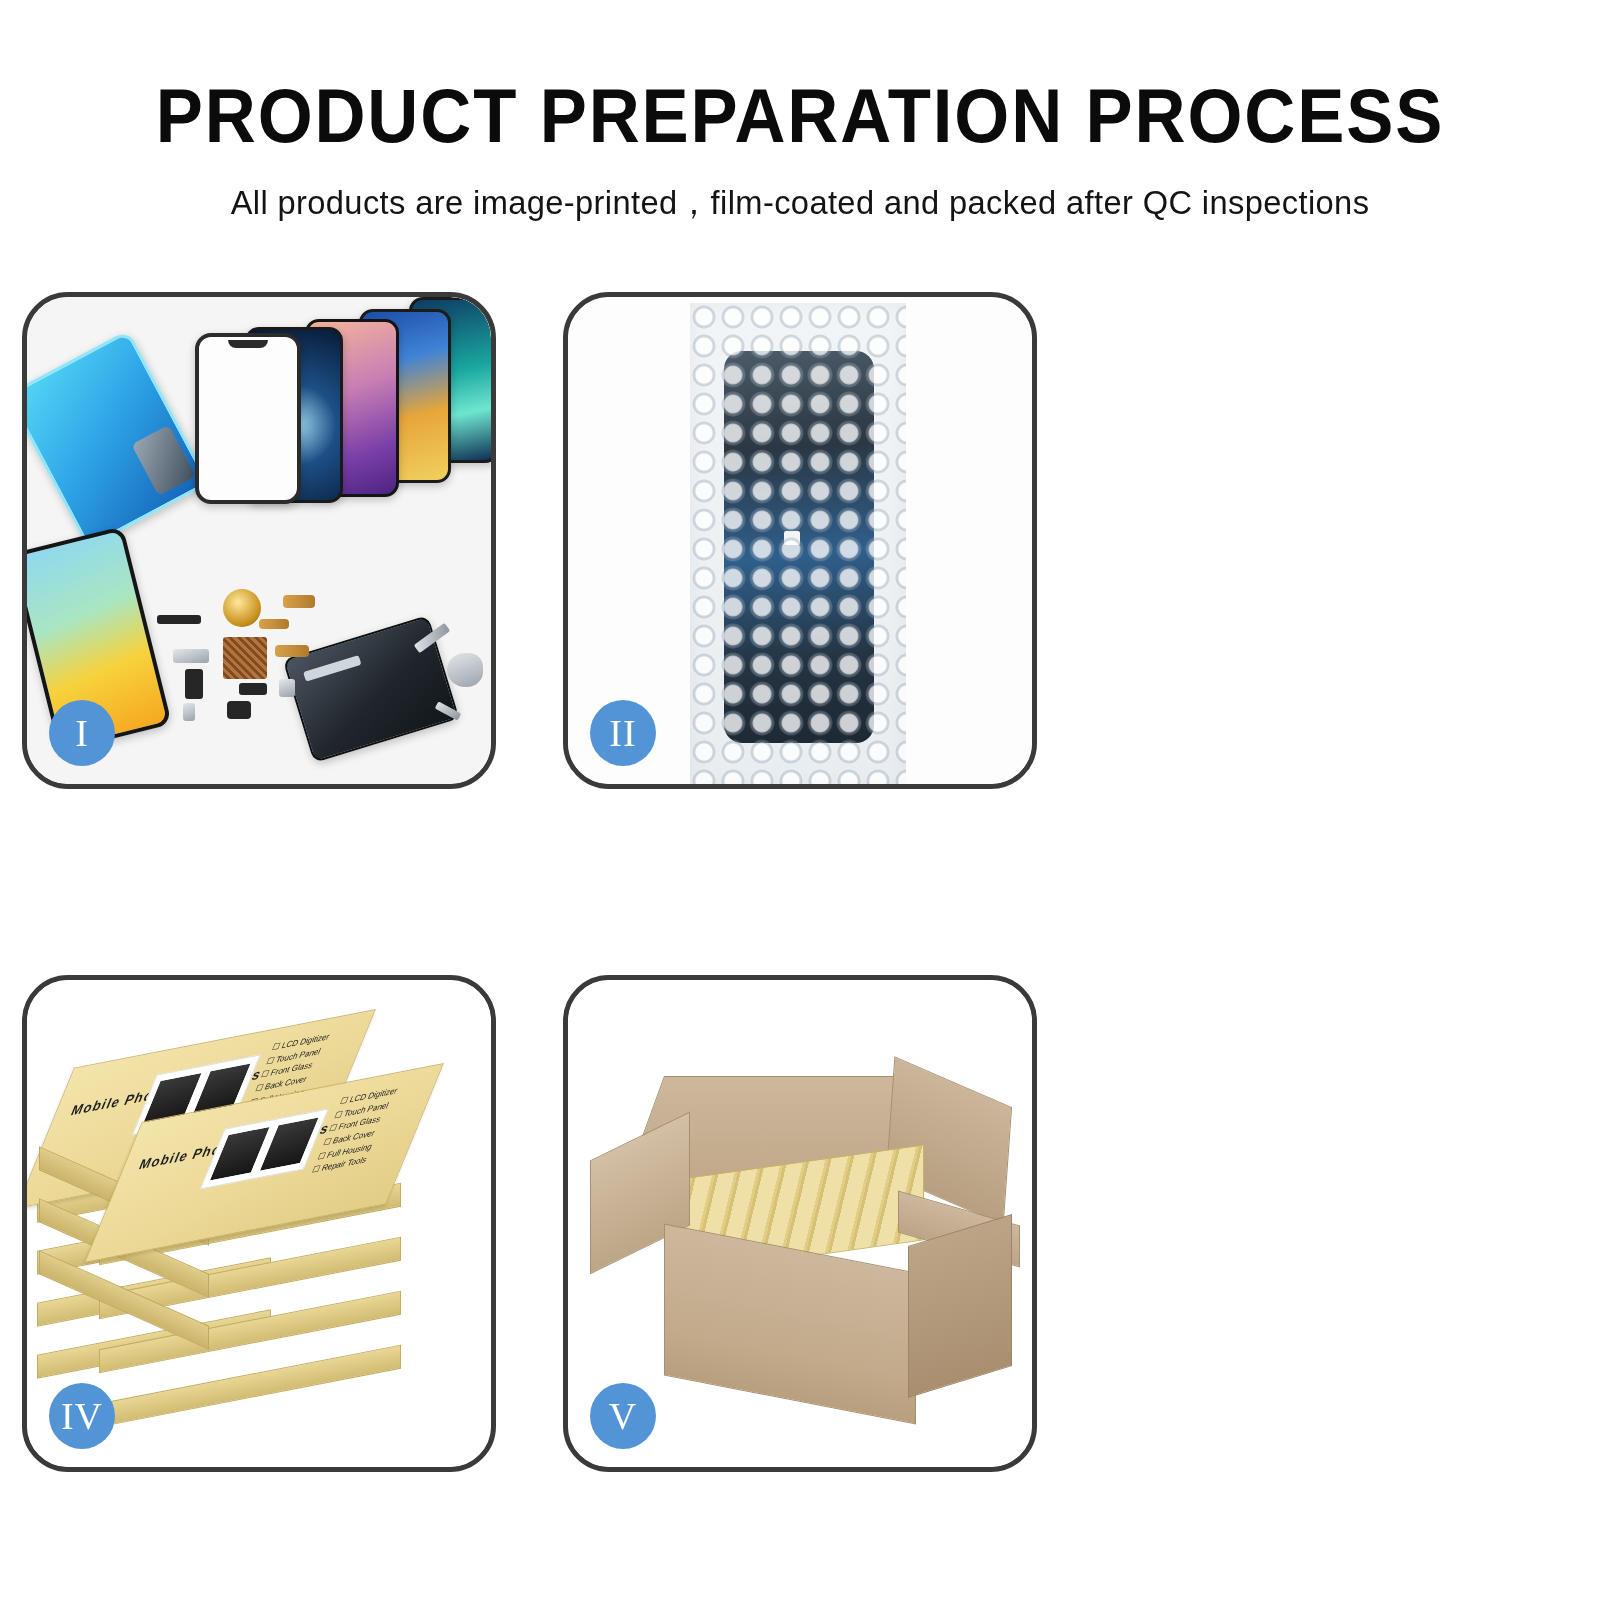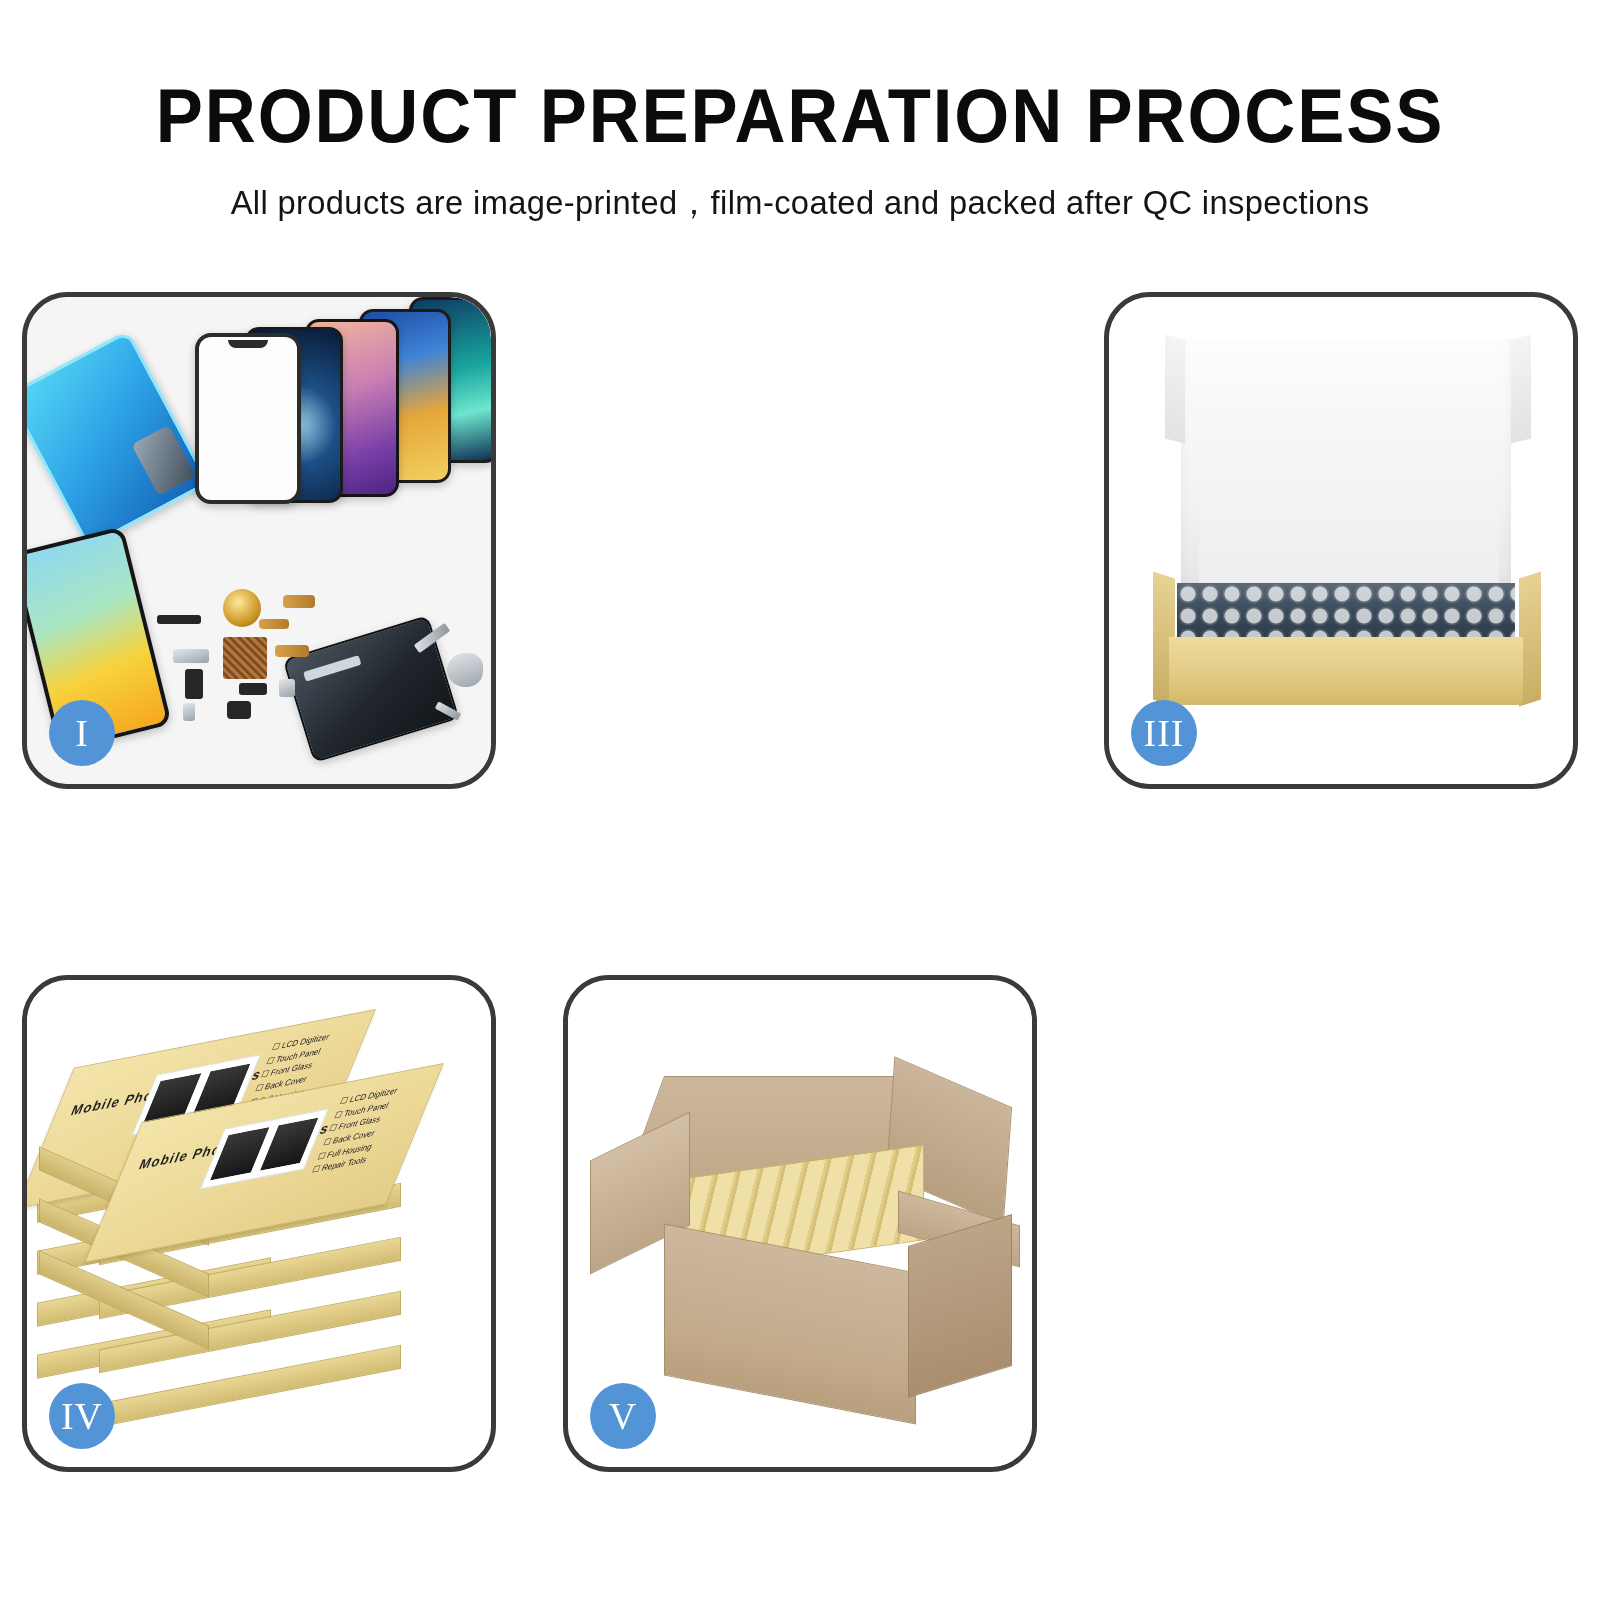--- a/index.html
+++ b/index.html
@@ -423,36 +423,31 @@
       <div class="chip chip-silver" style="left:252px;top:382px;width:16px;height:18px;"></div>
       <div class="chip" style="left:200px;top:404px;width:24px;height:18px;border-radius:4px;"></div>
       <div class="chip chip-silver" style="left:156px;top:406px;width:12px;height:18px;"></div>
       <div class="chip chip-tool" style="left:386px;top:336px;width:38px;height:10px;transform:rotate(-36deg);"></div>
       <div class="chip chip-tool" style="left:408px;top:410px;width:26px;height:8px;transform:rotate(28deg);"></div>
       <div class="chip chip-silver" style="left:420px;top:356px;width:36px;height:34px;border-radius:50% 40% 45% 50%;"></div>
     </div>
     <div class="badge">I</div>
   </div>
 
-
-  <div class="panel p-r0 p-c2">
-    <div class="scene scene-openbox">
-      <div class="ob-lid"></div>
-      <div class="ob-lid-tabL"></div>
-      <div class="ob-lid-tabR"></div>
-      <div class="ob-inner"></div>
-      <div class="ob-contents">
+  <div class="panel p-r0 p-c1">
+    <div class="scene scene-bubble">
+      <div class="wrap-sheet">
+        <div class="wrap-item"></div>
         <div class="bubbles"></div>
+        <div class="bubbles2"></div>
       </div>
-      <div class="ob-sideL"></div>
-      <div class="ob-sideR"></div>
-      <div class="ob-front"></div>
     </div>
-    <div class="badge">III</div>
+    <div class="badge">II</div>
   </div>
+
 
   <div class="panel p-r1 p-c0">
     <div class="scene scene-stack">
 
       <div class="rside" style="left:10px;top:196px;width:232px;"></div>
       <div class="rside" style="left:10px;top:248px;width:232px;"></div>
       <div class="rside" style="left:10px;top:300px;width:232px;"></div>
       <div class="rside" style="left:10px;top:352px;width:232px;"></div>
 
       <div class="rtop" style="left:18px;top:64px;">

